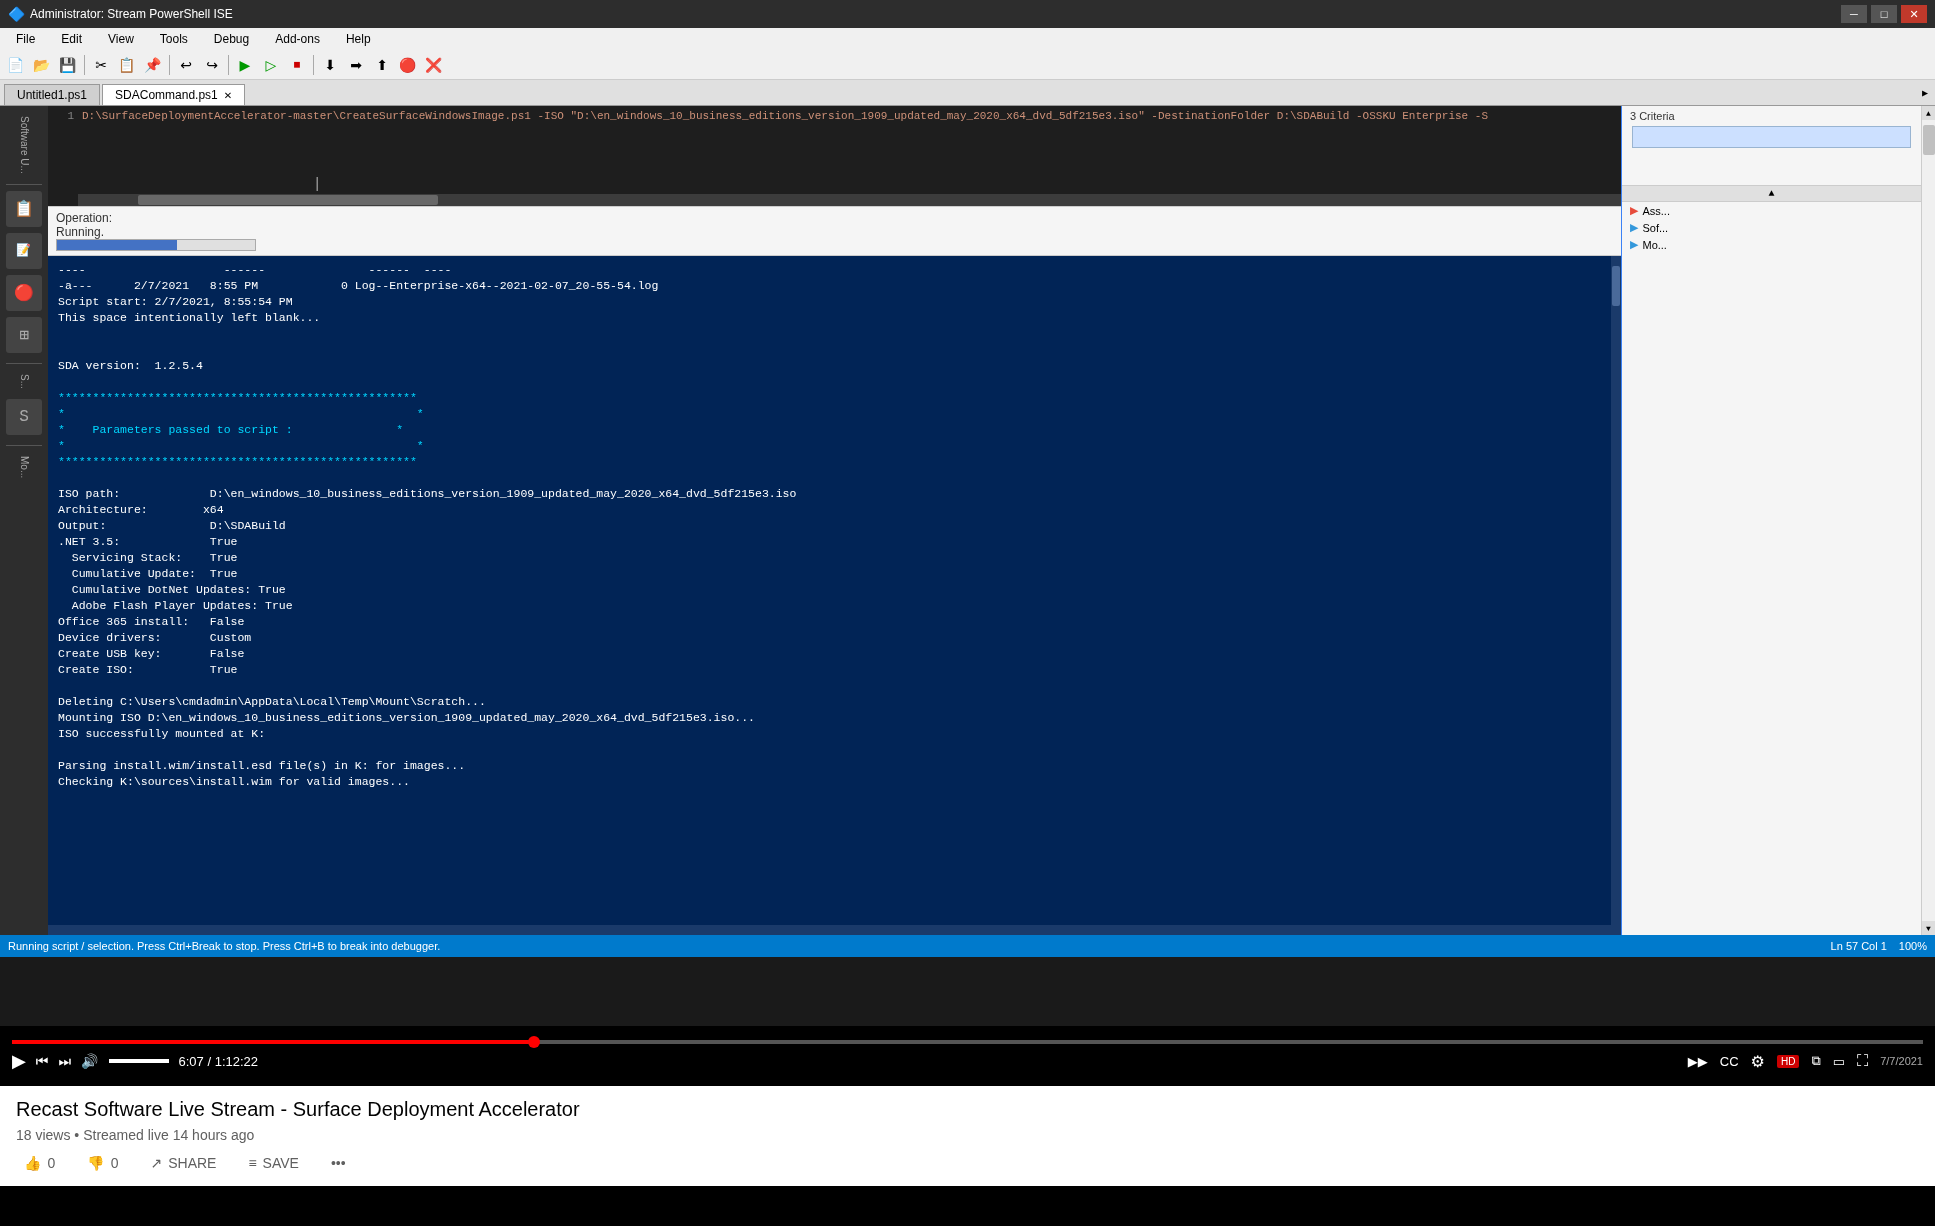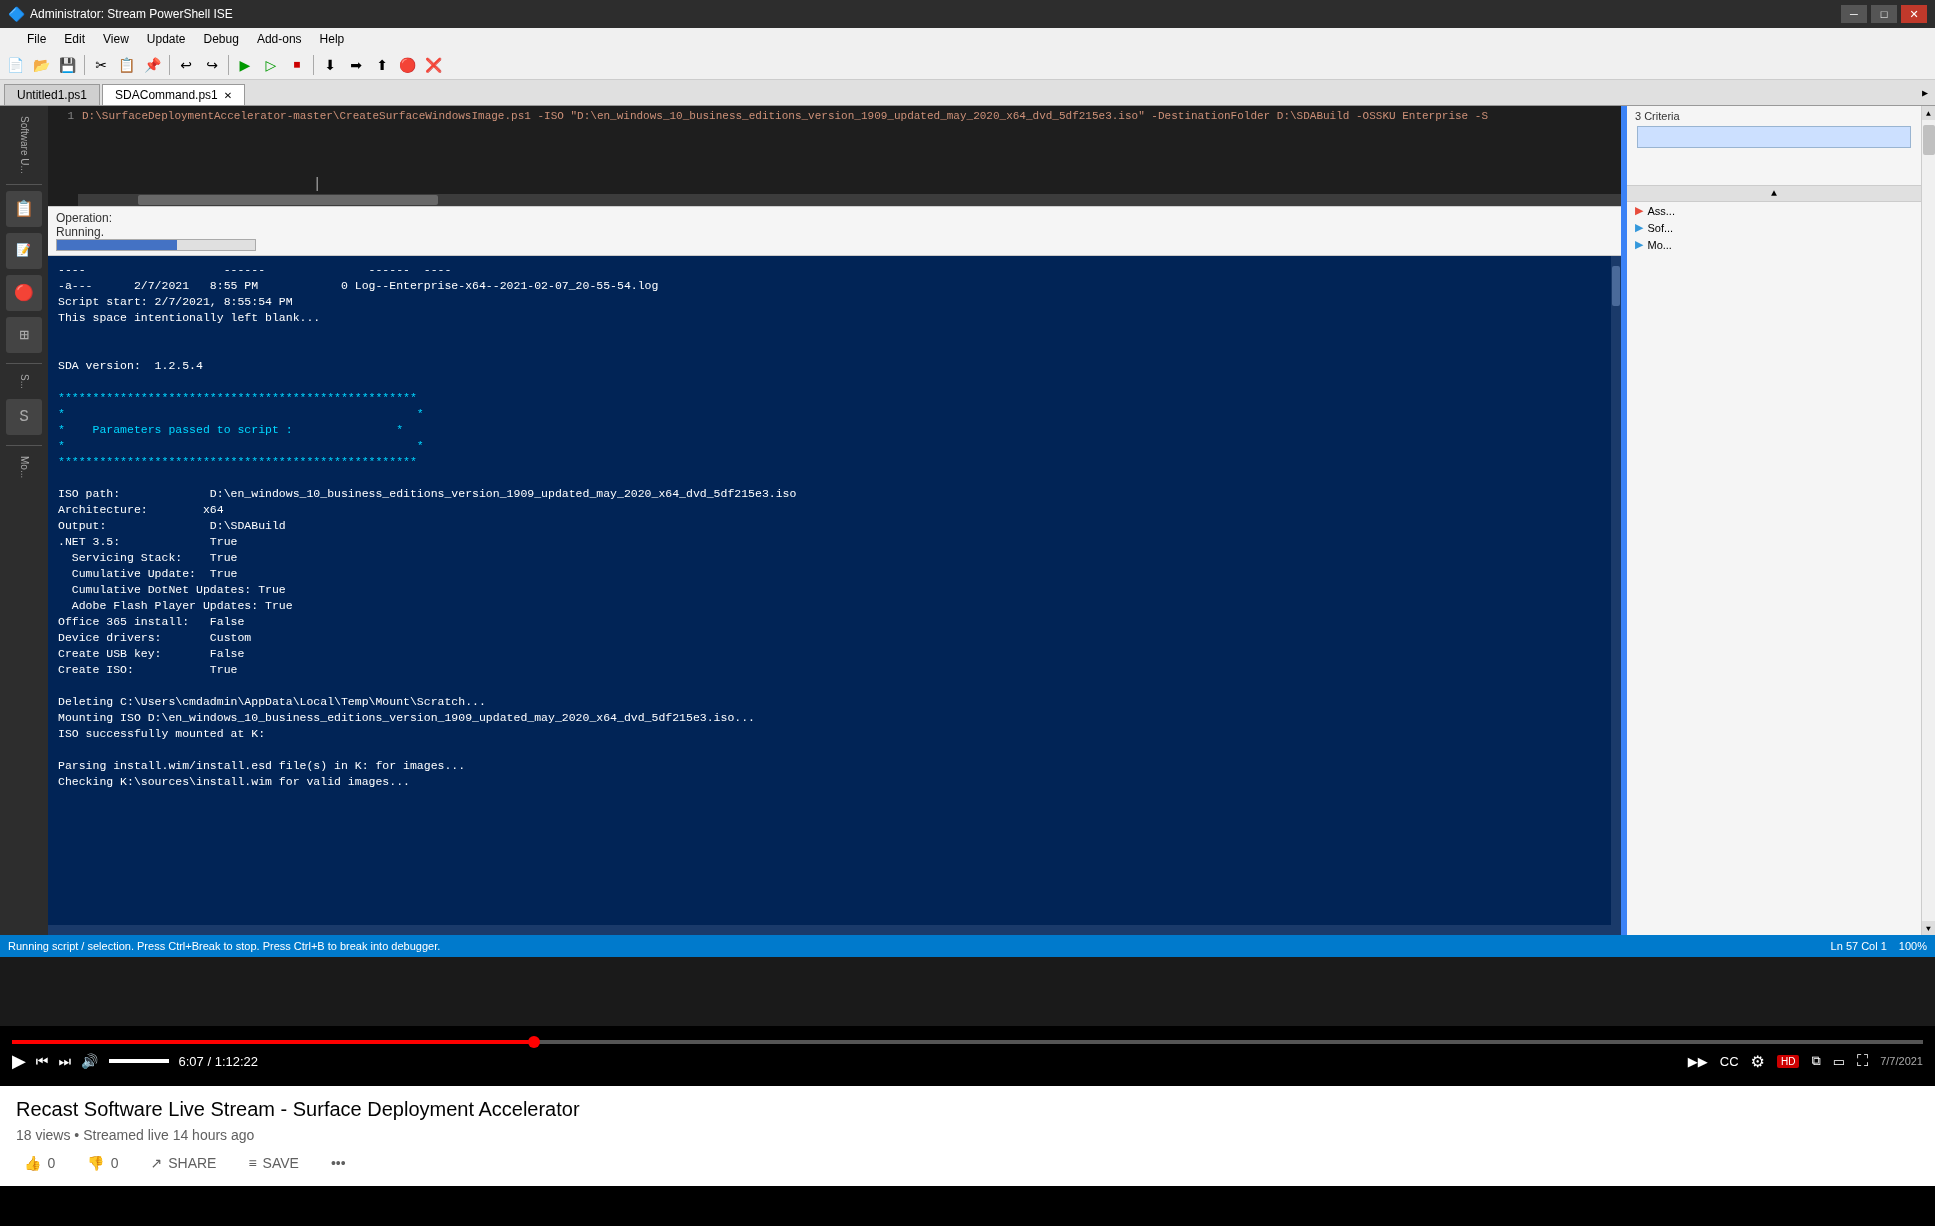--- a/index.html
+++ b/index.html
@@ -39,24 +39,24 @@
       display: flex; align-items: center; justify-content: center;
     }
     .title-btn.close { background: #c0392b; }
 
     
     .menu-bar {
       background: #f0f0f0;
       height: 22px;
       display: flex;
       align-items: center;
-      padding: 0 19px;
+      padding: 0 8px;
       font-family: 'Segoe UI', sans-serif;
       font-size: 12px;
-      gap: 2px;
+      gap: 10px;
     }
     .menu-item {
       padding: 2px 8px;
       cursor: pointer;
     }
 
     
     .toolbar {
       background: #f0f0f0;
       height: 30px;
@@ -169,21 +169,21 @@
     .progress-bar-fill {
       width: 120px;
       height: 100%;
       background: #4472c4;
     }
 
     
     .right-panel {
       width: 320px;
       background: #f5f5f5;
-      border-left: 6px solid #3b82f6;
+      border-left: 1px solid #3b82f6;
       display: flex;
       flex-direction: column;
     }
     .right-panel-item {
       padding: 2px 8px;
       font-family: 'Segoe UI', sans-serif;
       font-size: 11px;
       cursor: pointer;
       display: flex; align-items: center; gap: 4px;
     }
@@ -431,21 +431,21 @@
     <button class="title-btn">─</button>
     <button class="title-btn">□</button>
     <button class="title-btn close">✕</button>
   </div>
 </div>
 
 <div class="menu-bar">
   <span class="menu-item">File</span>
   <span class="menu-item">Edit</span>
   <span class="menu-item">View</span>
-  <span class="menu-item">Update</span>
+  <span class="menu-item">Tools</span>
   <span class="menu-item">Debug</span>
   <span class="menu-item">Add-ons</span>
   <span class="menu-item">Help</span>
 </div>
 
 <div class="toolbar">
   <button class="tb-btn">📄</button>
   <button class="tb-btn">📂</button>
   <button class="tb-btn">💾</button>
   <div class="tb-sep"></div>

